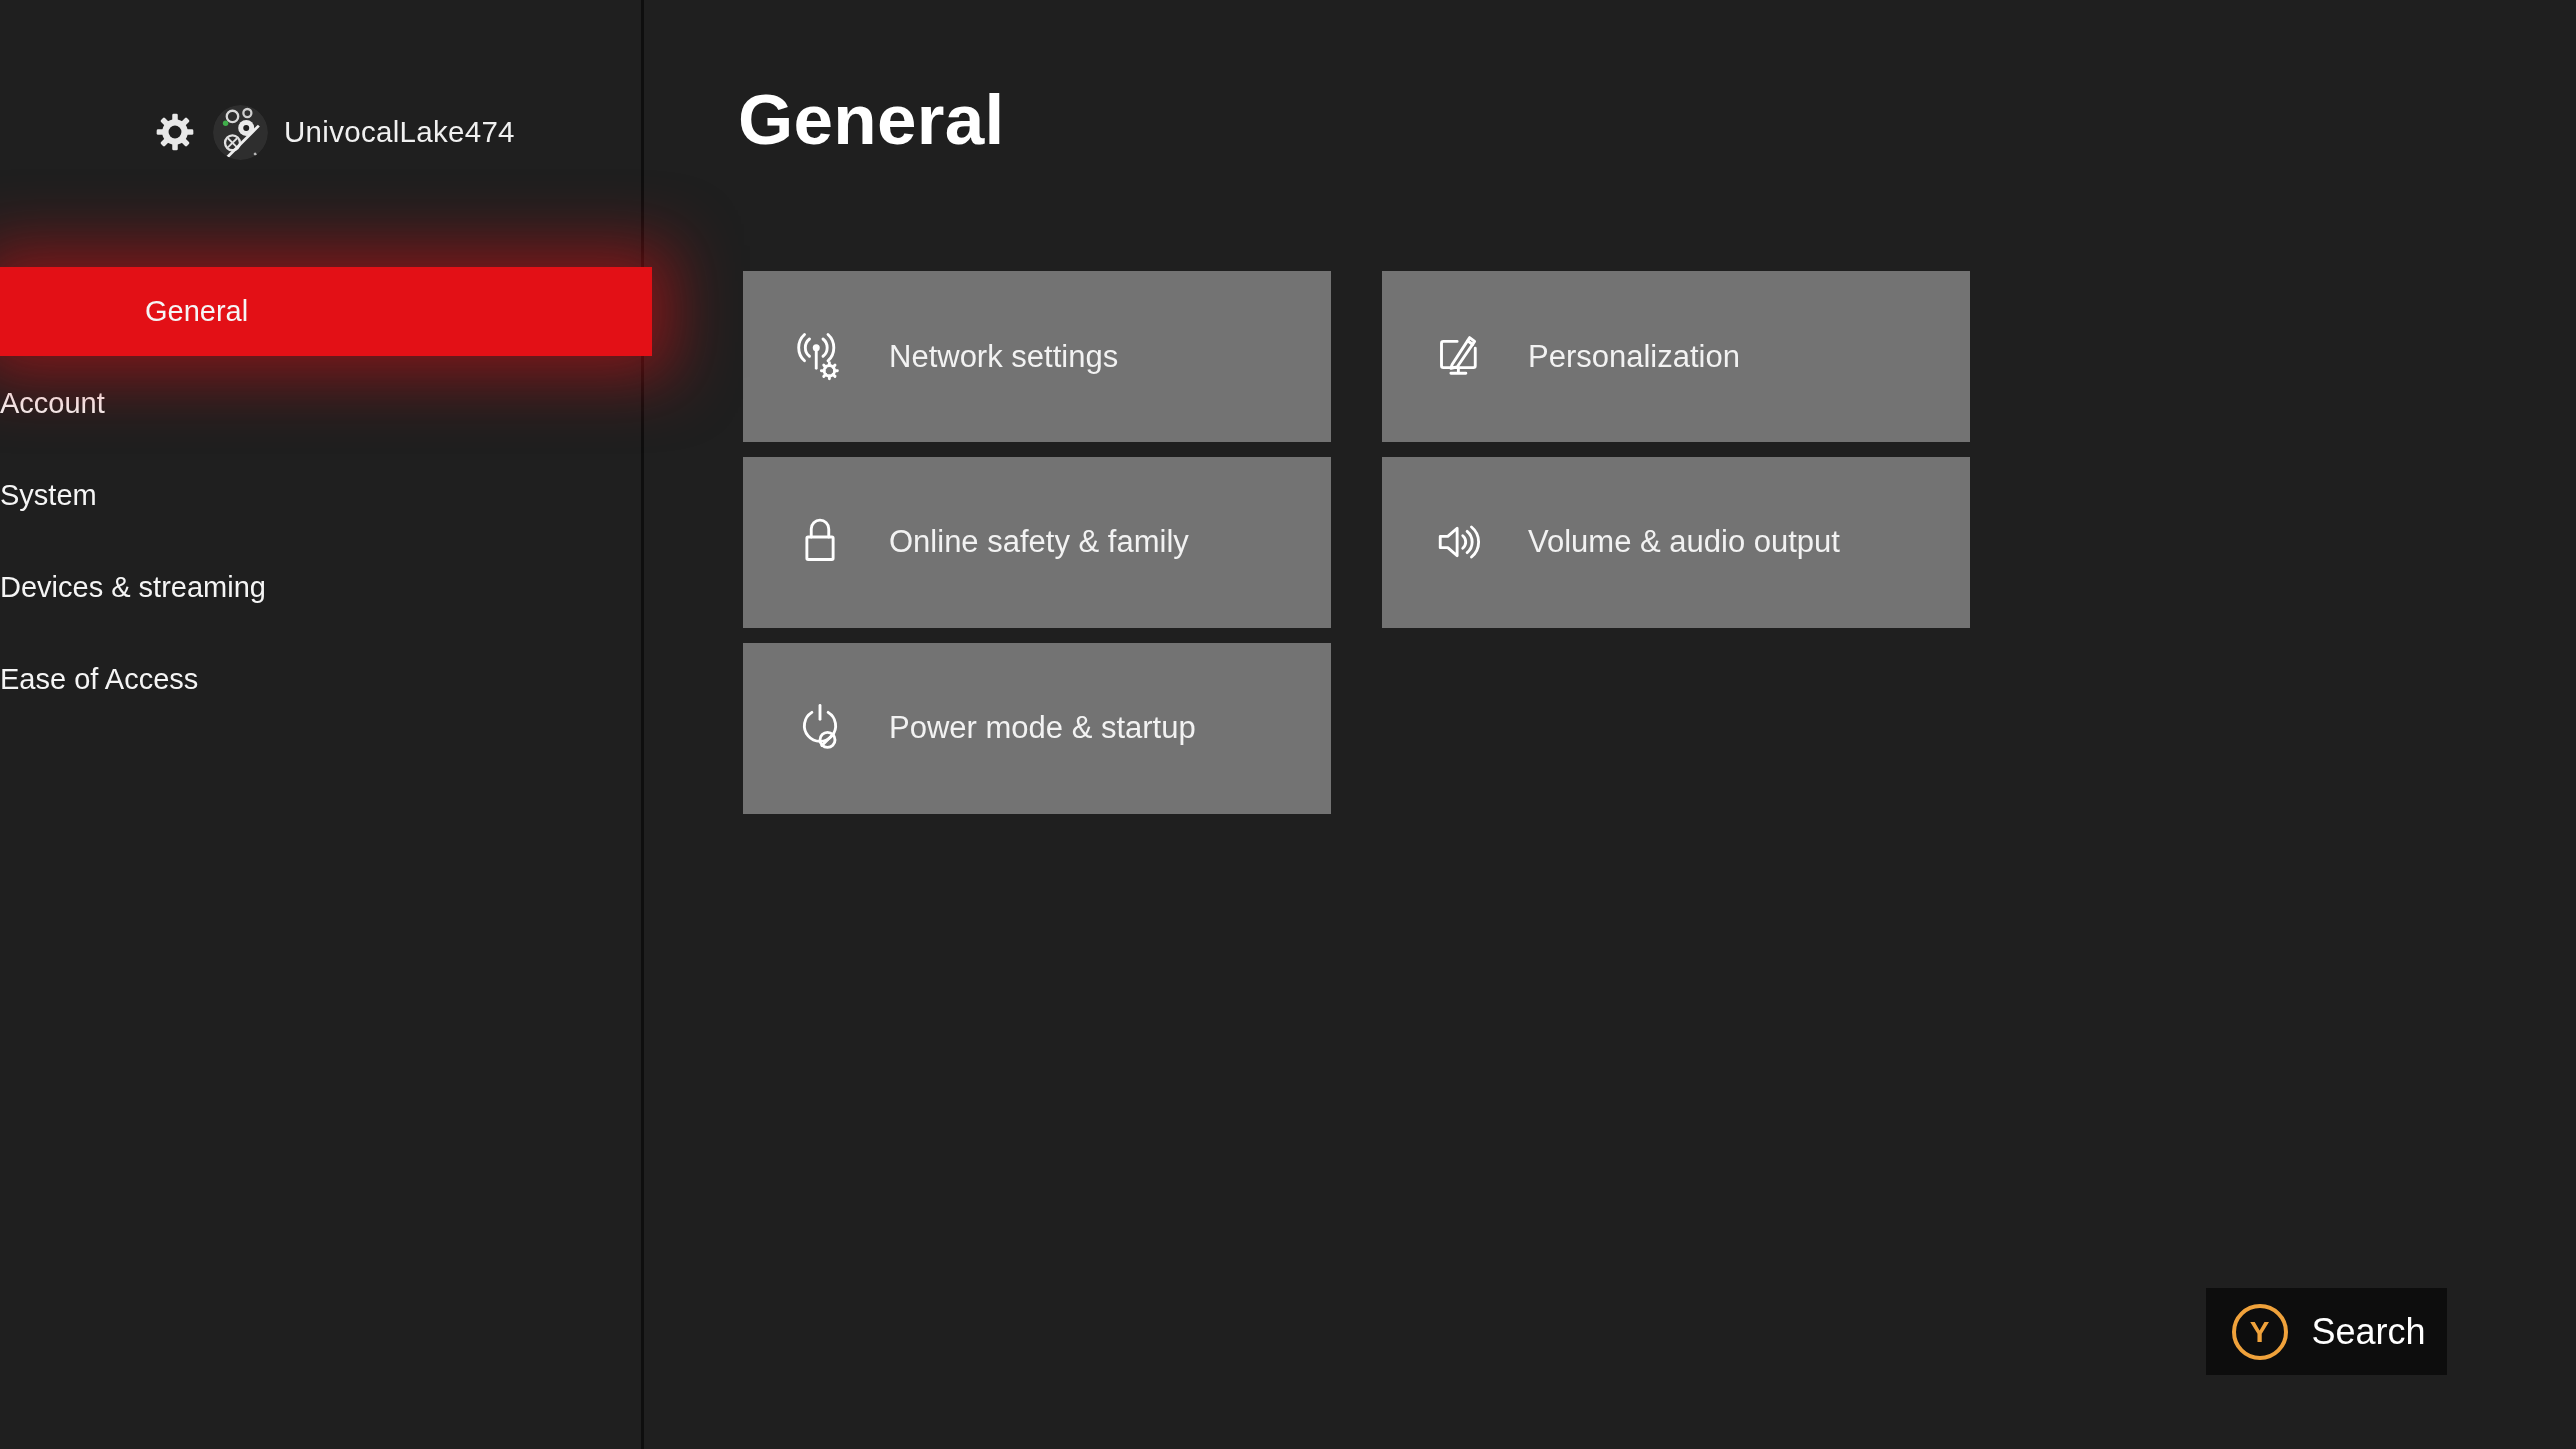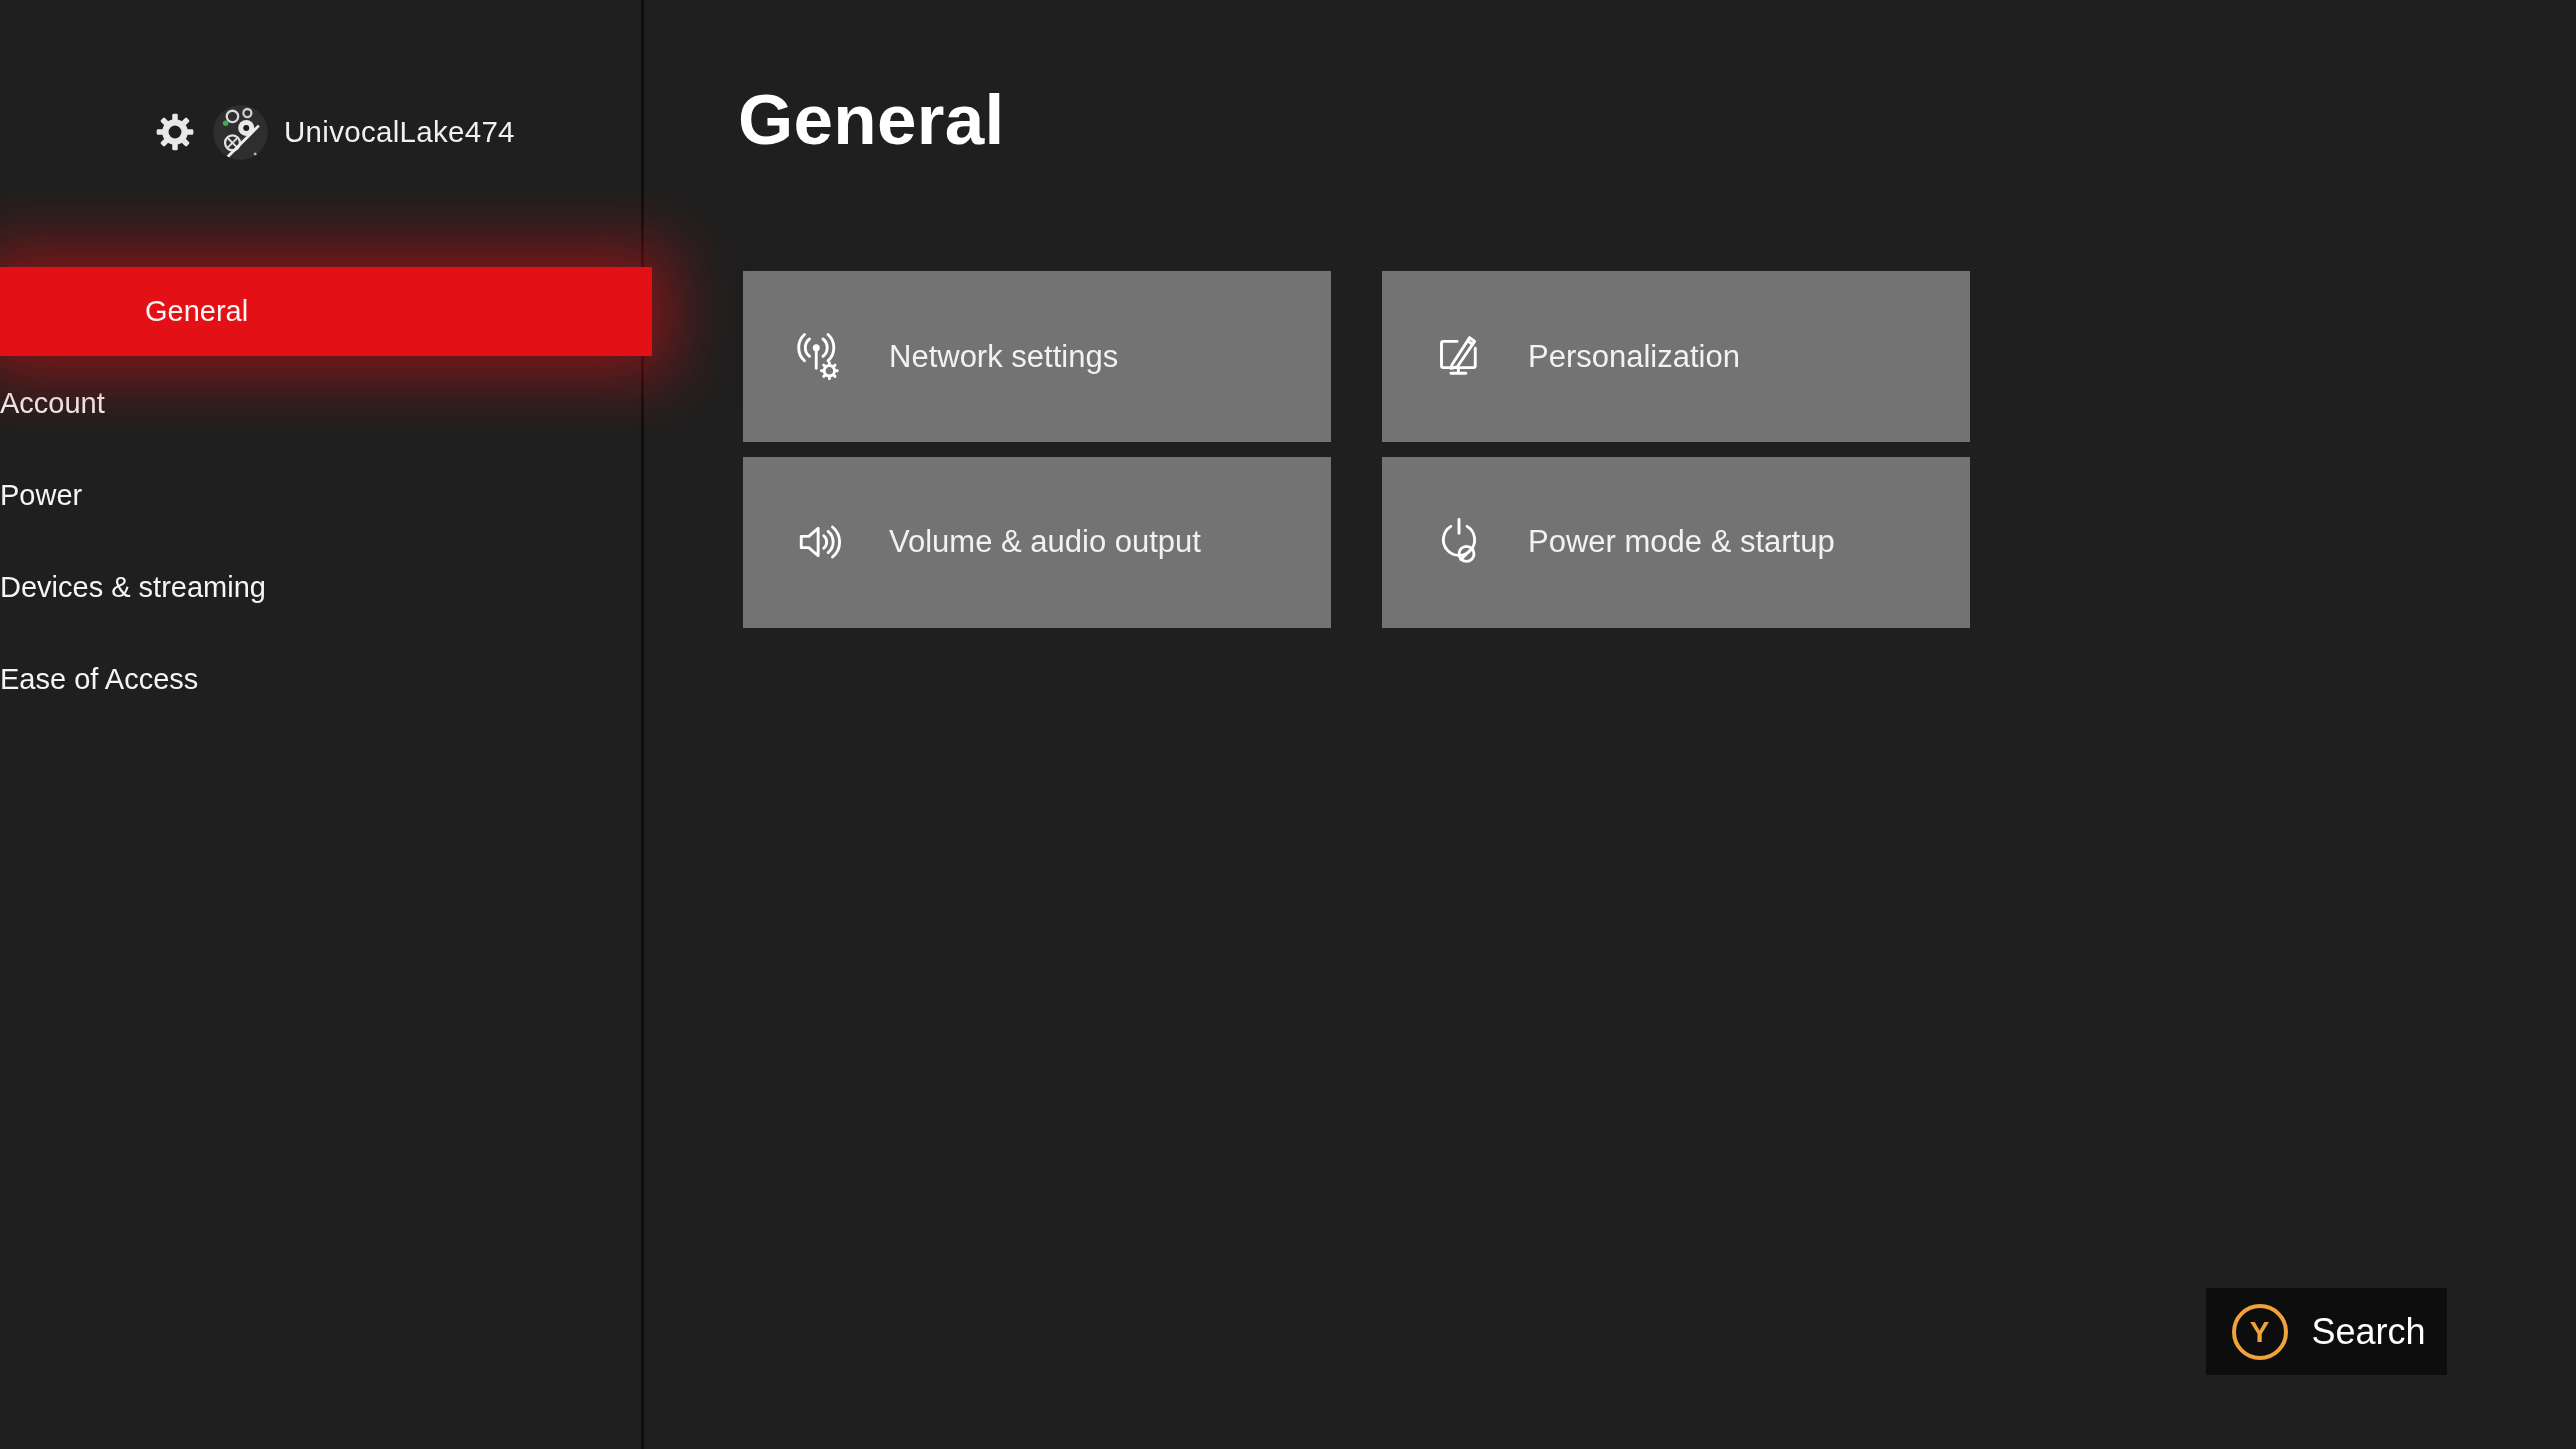--- a/index.html
+++ b/index.html
@@ -115,21 +115,21 @@
     </div>
 
     <nav class="nav">
       <div class="nav-item selected">
         <span>General</span>
       </div>
       <div class="nav-item">
         <span>Account</span>
       </div>
       <div class="nav-item">
-        <span>Power</span>
+        <span>System</span>
       </div>
       <div class="nav-item">
         <span>Devices &amp; streaming</span>
       </div>
       <div class="nav-item">
         <span>Ease of Access</span>
       </div>
     </nav>
   </aside>
 
@@ -171,20 +171,29 @@
             <path class="st" d="M37 17 v14 a1.5 1.5 0 0 1 -1.5 1.5 h-24 a1.5 1.5 0 0 1 -1.5 -1.5 v-18 a1.5 1.5 0 0 1 1.5 -1.5 h11"></path>
             <path class="st" d="M23.5 32.5 v4.5 M17.5 37 h12"></path>
             <path class="st" d="M18.5 30 L32.5 8.5 L36.5 11.5 L22.5 32 L17.5 33 Z"></path>
             <path class="st" d="M31 11 l4 3"></path>
           </svg>
         </span>
         <span class="tlabel">Personalization</span>
       </div>
 
 
+      <div class="tile">
+        <span class="ticon">
+          <svg viewBox="0 0 48 48">
+            <path class="st" d="M17 20 v-6.5 a7 7 0 0 1 14 0 V 20"></path>
+            <rect class="st" x="13.5" y="20" width="21" height="18" rx="1"></rect>
+          </svg>
+        </span>
+        <span class="tlabel">Online safety &amp; family</span>
+      </div>
 
       <div class="tile">
         <span class="ticon">
           <svg viewBox="0 0 48 48">
             <path class="st" d="M9 19.5 h6 l7.5 -6.5 v22 l-7.5 -6.5 h-6 z"></path>
             <path class="st" d="M27 19 a6.5 6.5 0 0 1 0 10"></path>
             <path class="st" d="M30.5 15.5 a11 11 0 0 1 0 17"></path>
             <path class="st" d="M34 12 a15.5 15.5 0 0 1 0 24"></path>
           </svg>
         </span>

